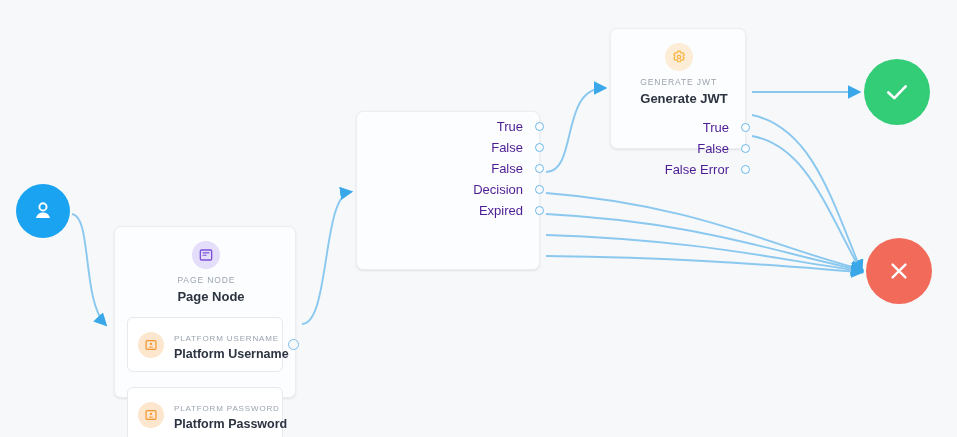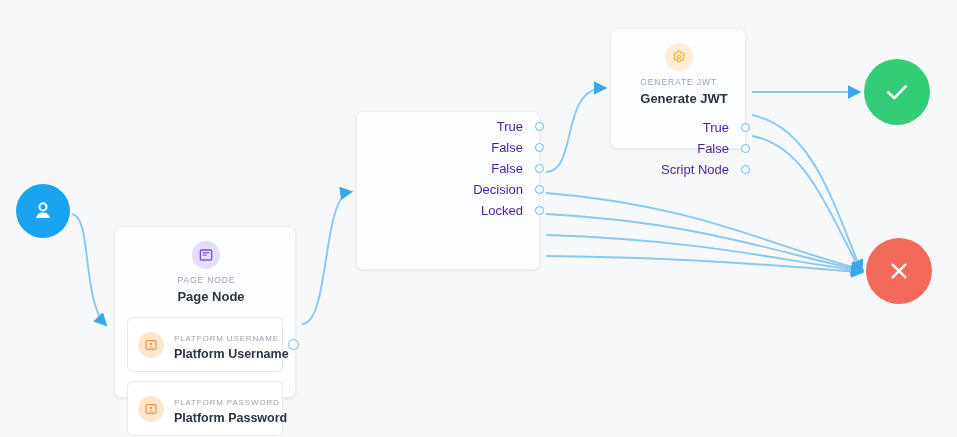--- a/index.html
+++ b/index.html
@@ -146,21 +146,21 @@
     width: 9px; height: 9px;
     border-radius: 50%;
     background: #fcfdfe;
     border: 1.3px solid #6cb9ec;
     box-sizing: border-box;
   }
 
   
   .field {
     position: relative;
-    margin: 0 12px 9px 12px;
+    margin: 0 12px 15px 12px;
     border: 1px solid #e6e9ed;
     border-radius: 6px;
     background: #ffffff;
     display: flex;
     align-items: center;
     padding: 9px 10px;
     box-sizing: border-box;
   }
   .field-text { margin-left: 10px; }
   .field-kicker {
@@ -303,21 +303,21 @@
       </div>
       <div class="outcome">
         <span>False</span>
         <span class="dot"></span>
       </div>
       <div class="outcome">
         <span>Decision</span>
         <span class="dot"></span>
       </div>
       <div class="outcome">
-        <span>Locked</span>
+        <span>Expired</span>
         <span class="dot"></span>
       </div>
     </div>
   </div>
 
   <div class="node node-jwt">
     <div class="node-head">
       <span class="badge badge-orange">
         <svg width="16" height="16" viewBox="0 0 24 24">
           <path d="M10.1 3.2 h3.8 l0.35 2.2 1.7 0.98 2.05 -0.85 1.9 3.3 -1.7 1.35 v1.96 l1.7 1.35 -1.9 3.3 -2.05 -0.85 -1.7 0.98 -0.35 2.2 h-3.8 l-0.35 -2.2 -1.7 -0.98 -2.05 0.85 -1.9 -3.3 1.7 -1.35 v-1.96 l-1.7 -1.35 1.9 -3.3 2.05 0.85 1.7 -0.98 z" fill="none" stroke="#f5b33c" stroke-width="1.7" stroke-linejoin="round"></path>
@@ -332,19 +332,19 @@
     <div class="outcomes">
       <div class="outcome">
         <span>True</span>
         <span class="dot"></span>
       </div>
       <div class="outcome">
         <span>False</span>
         <span class="dot"></span>
       </div>
       <div class="outcome">
-        <span>Script Node</span>
+        <span>False Error</span>
         <span class="dot"></span>
       </div>
     </div>
   </div>
 
 </div>
 
 </body></html>

